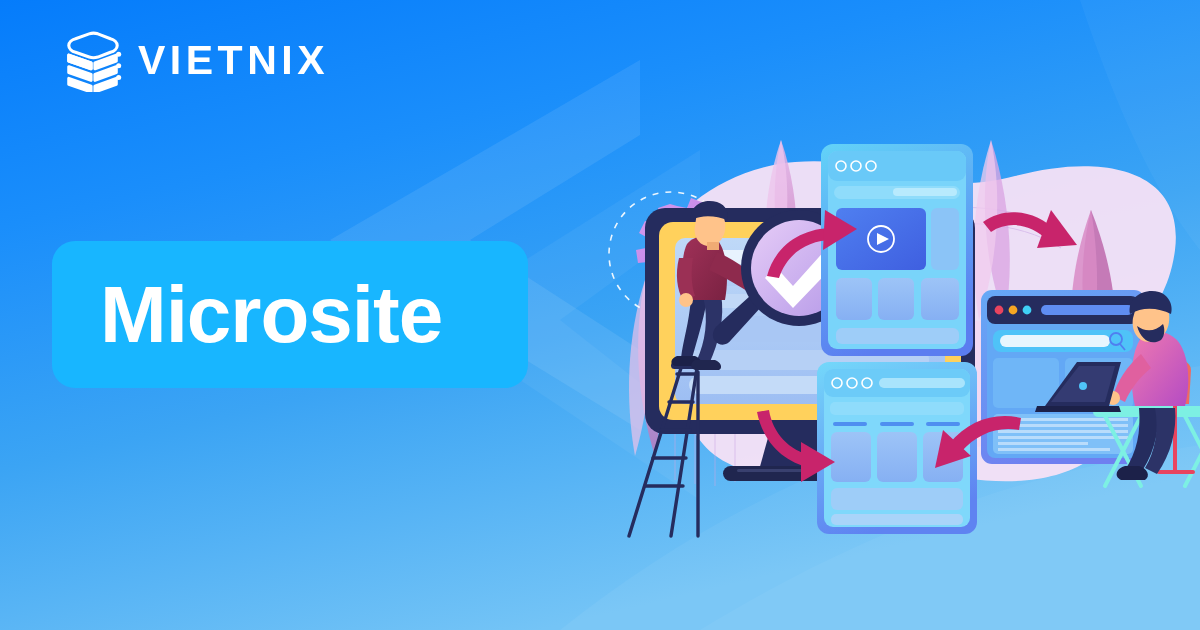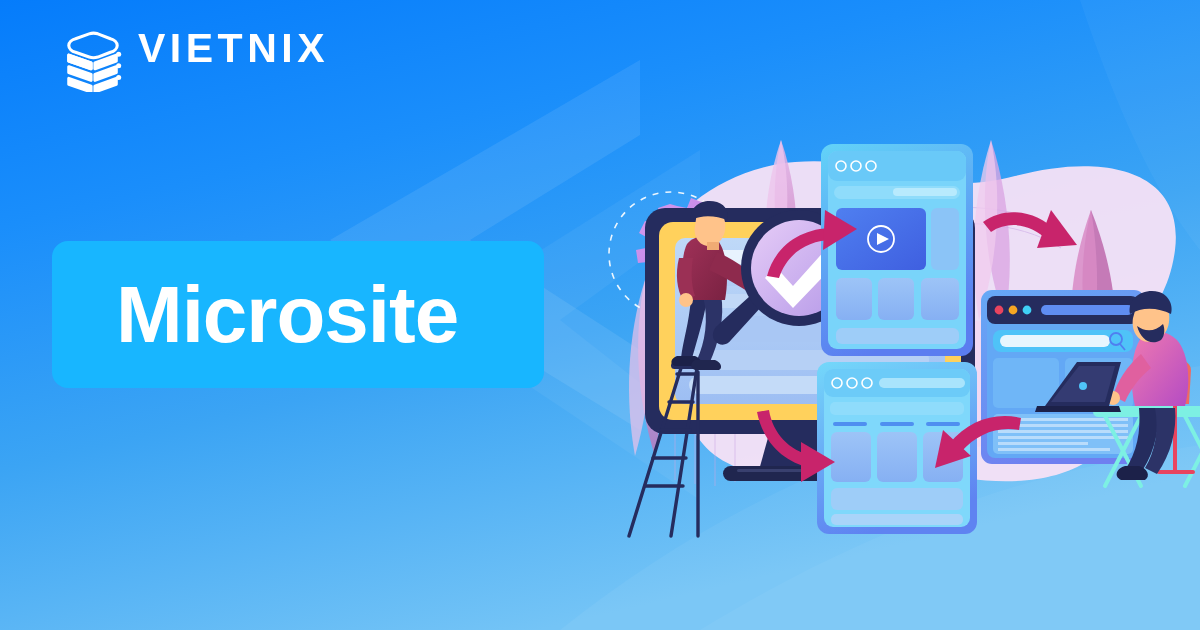--- a/index.html
+++ b/index.html
@@ -8,32 +8,32 @@
     width:1200px;height:630px;overflow:hidden;
     font-family:"Liberation Sans","DejaVu Sans",sans-serif;
   }
   #stage{
     position:relative;width:1200px;height:630px;overflow:hidden;
     background:linear-gradient(160deg,#057cfb 0%,#1a8efb 28%,#3ba4f4 58%,#62bbf4 82%,#74c4f6 100%);
   }
   .bg-layer{position:absolute;inset:0;pointer-events:none;}
 
   
-  #logo{position:absolute;left:62px;top:28px;display:flex;align-items:flex-start;gap:14px;}
+  #logo{position:absolute;left:62px;top:28px;display:flex;align-items:center;gap:14px;}
   #logo-mark{width:62px;height:64px;display:block;}
   #logo-word{
     color:#ffffff;font-size:41px;font-weight:700;letter-spacing:4.5px;
     line-height:1;font-family:"Liberation Sans","DejaVu Sans",sans-serif;
     white-space:nowrap;
   }
   
   #title-badge{
     position:absolute;left:52px;top:241px;width:476px;height:147px;
-    background:#18b6ff;border-radius:16px;
-    display:flex;align-items:center;padding-left:16px;
+    background:#18b6ff;border-radius:23px;
+    display:flex;align-items:center;
   }
   #title-text{
     color:#ffffff;font-size:80px;font-weight:700;letter-spacing:-1px;
     margin-left:48px;line-height:1;white-space:nowrap;
     font-family:"Liberation Sans","DejaVu Sans",sans-serif;
   }
   
   #illustration{position:absolute;left:585px;top:100px;width:615px;height:440px;}
   #illustration svg{display:block;width:100%;height:100%;overflow:visible;}
 </style>

